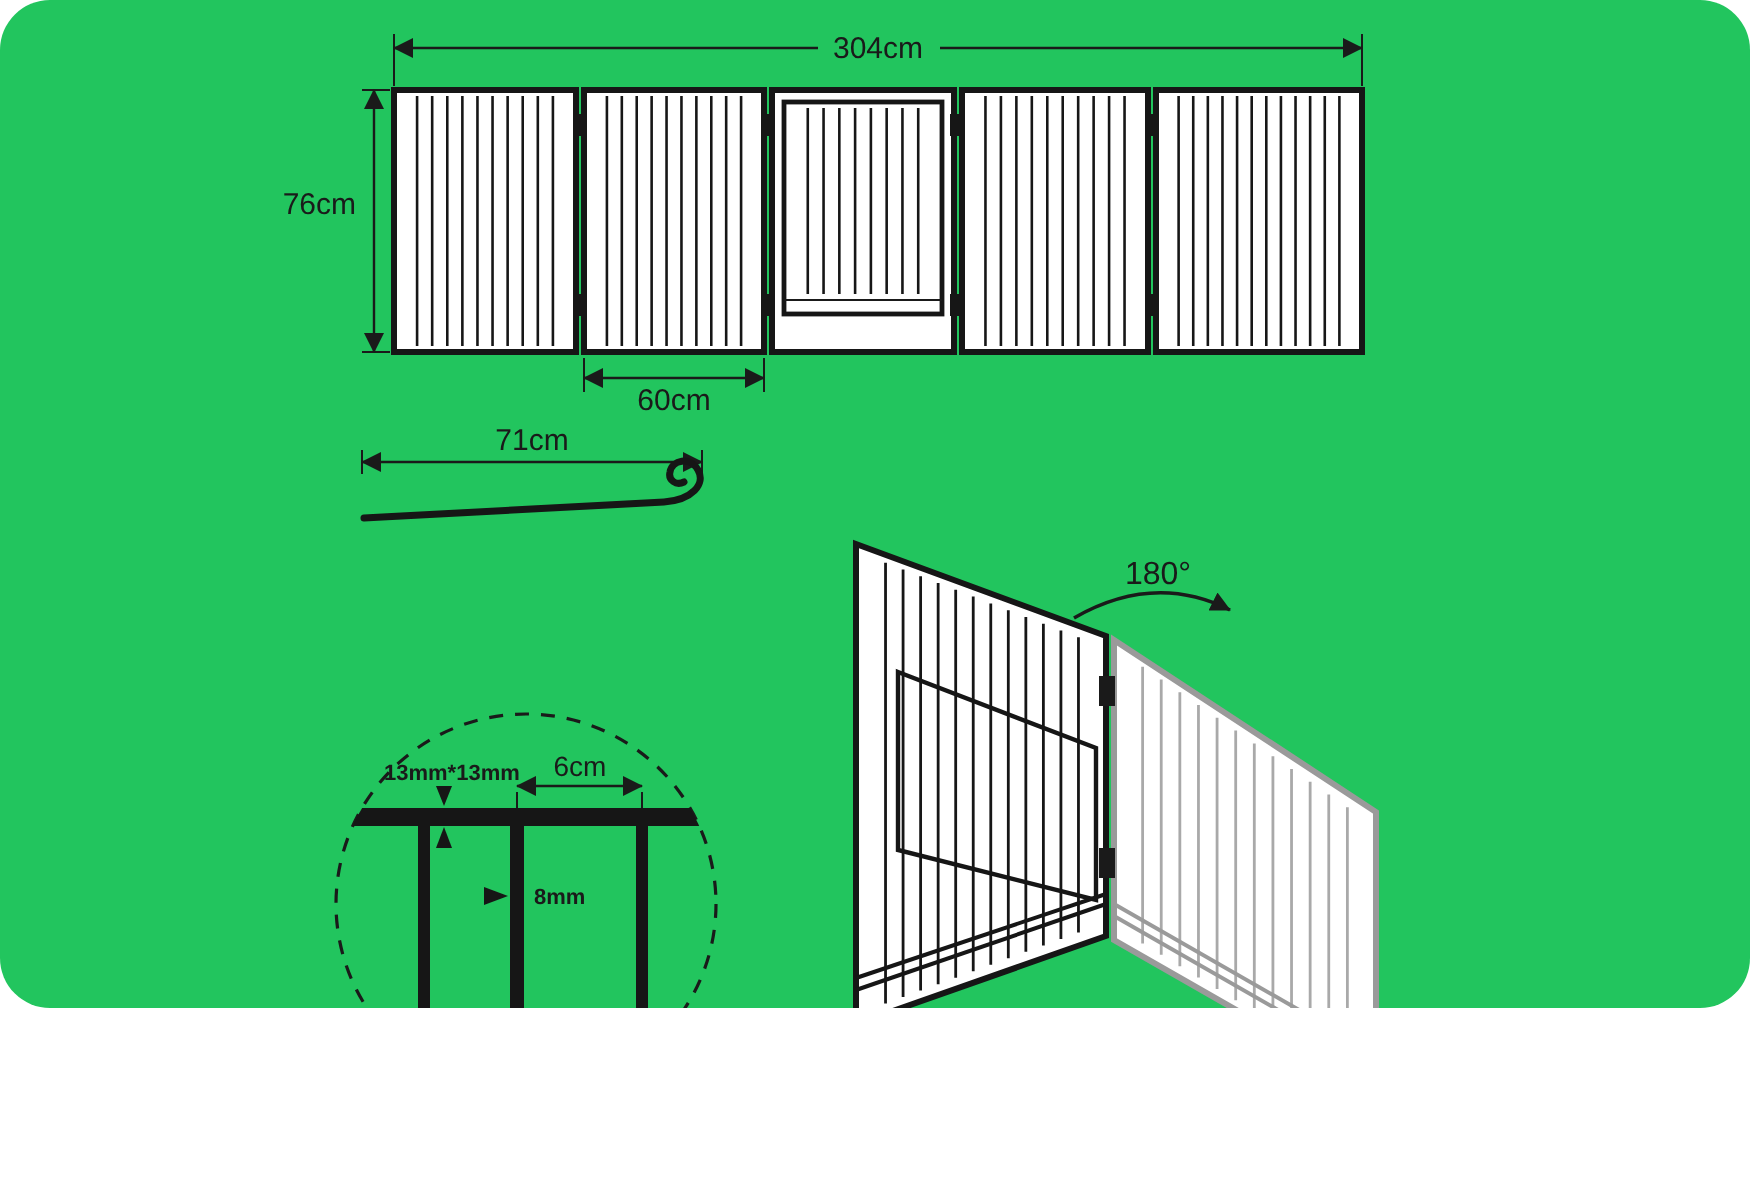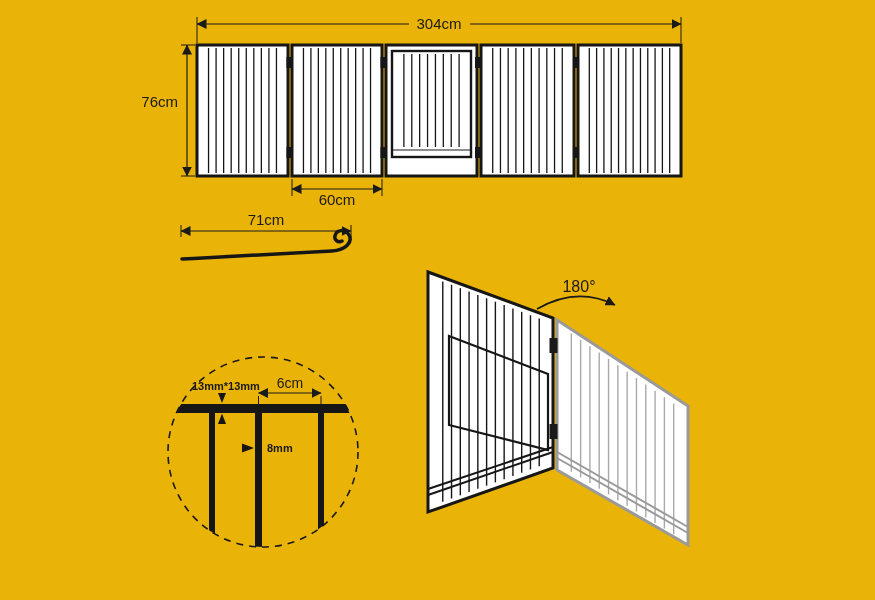--- a/index.html
+++ b/index.html
@@ -1,17 +1,17 @@
 <!DOCTYPE html>
 <html><head>
 <meta charset="utf-8">
 <style>
   html,body{margin:0;padding:0;background:#ffffff;}
-  .canvas{position:relative;width:875px;height:600px;background:#eab308;
-          font-family:"Liberation Sans",sans-serif;overflow:hidden;}
+  .canvas{position:relative;width:875px;height:504px;background:#22c55e;
+          font-family:"Liberation Sans",sans-serif;overflow:hidden;border-radius:25px;}
   svg{display:block;}
   text{fill:#1a1a1a;font-family:"Liberation Sans",sans-serif;}
   .dim-label{font-size:15px;}
   .dim-label-sm{font-size:14px;}
   .mm-label{font-size:11px;font-weight:bold;}
   .angle-label{font-size:16px;}
   .frame{fill:#ffffff;stroke:#161616;}
   .frame-gray{fill:#ffffff;stroke:#9a9a9a;}
   .dimline{stroke:#1a1a1a;stroke-width:1.2;fill:none;}
   .ext{stroke:#1a1a1a;stroke-width:1;}

